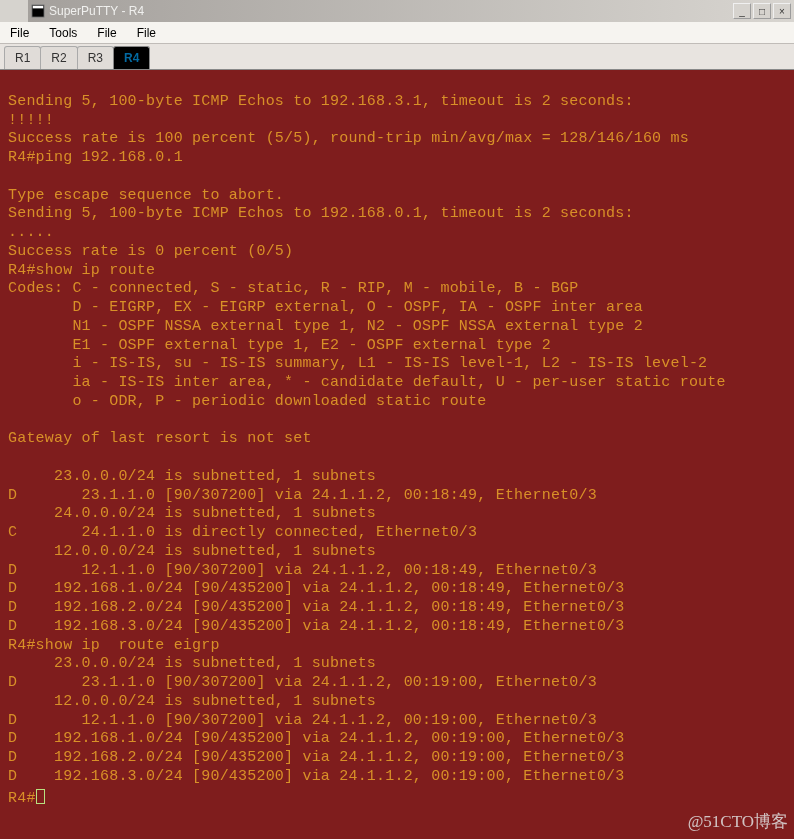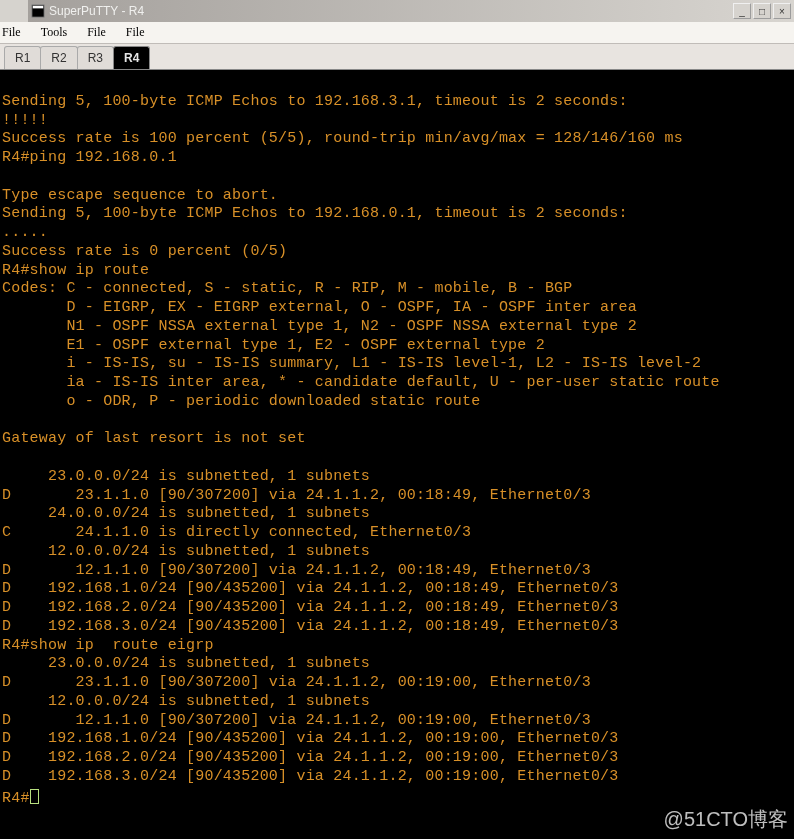--- a/index.html
+++ b/index.html
@@ -54,22 +54,22 @@
       align-items: center;
       justify-content: center;
       cursor: pointer;
       color: #333;
     }
     .menu-bar {
       background: #f6f4f0;
       height: 22px;
       display: flex;
       align-items: center;
-      padding: 0 2px;
-      font-family: Liberation Serif, serif;
+      padding: 0 10px;
+      font-family: Liberation Sans, sans-serif;
       font-size: 12px;
       color: #000;
       border-bottom: 1px solid #c0bcb8;
     }
     .menu-bar span {
       margin-right: 20px;
       cursor: pointer;
     }
     .tab-bar {
       background: #e8e4e0;
@@ -90,52 +90,52 @@
       padding: 11px 10px;
       margin-right: -1px;
       color: #333;
       cursor: pointer;
       height: 20px;
       display: flex;
       align-items: center;
     }
     .tab.active {
       background: #000;
-      color: #e5e5e5;
+      color: #0369a1;
       font-weight: bold;
       height: 22px;
       border-color: #888;
     }
     .terminal {
-      background: #000000;
+      background: #7f1d1d;
       color: #d89028;
       font-family: "Courier New", monospace;
       font-size: 15px;
       line-height: 1.25;
-      padding: 4px 2px 2px 2px;
+      padding: 4px 2px 2px 8px;
       height: calc(100% - 70px);
       white-space: pre;
       overflow: hidden;
       letter-spacing: 0.2px;
     }
     .cursor {
       display: inline-block;
       width: 9px;
       height: 15px;
       border: 1px solid #b8e080;
       position: relative;
       top: 2px;
     }
     .watermark {
       position: absolute;
       right: 6px;
       bottom: 6px;
       color: #e0e0e0;
-      font-family: Liberation Sans, sans-serif;
-      font-size: 20px;
+      font-family: Liberation Serif, serif;
+      font-size: 17px;
       opacity: 0.85;
     }
   </style>
 </head>
 <body>
 
 <div class="title-bar">
   <span class="app-icon">
     <svg viewBox="0 0 16 16">
         <rect x="1" y="1" width="14" height="14" fill="#000" stroke="#888" stroke-width="1"></rect>

